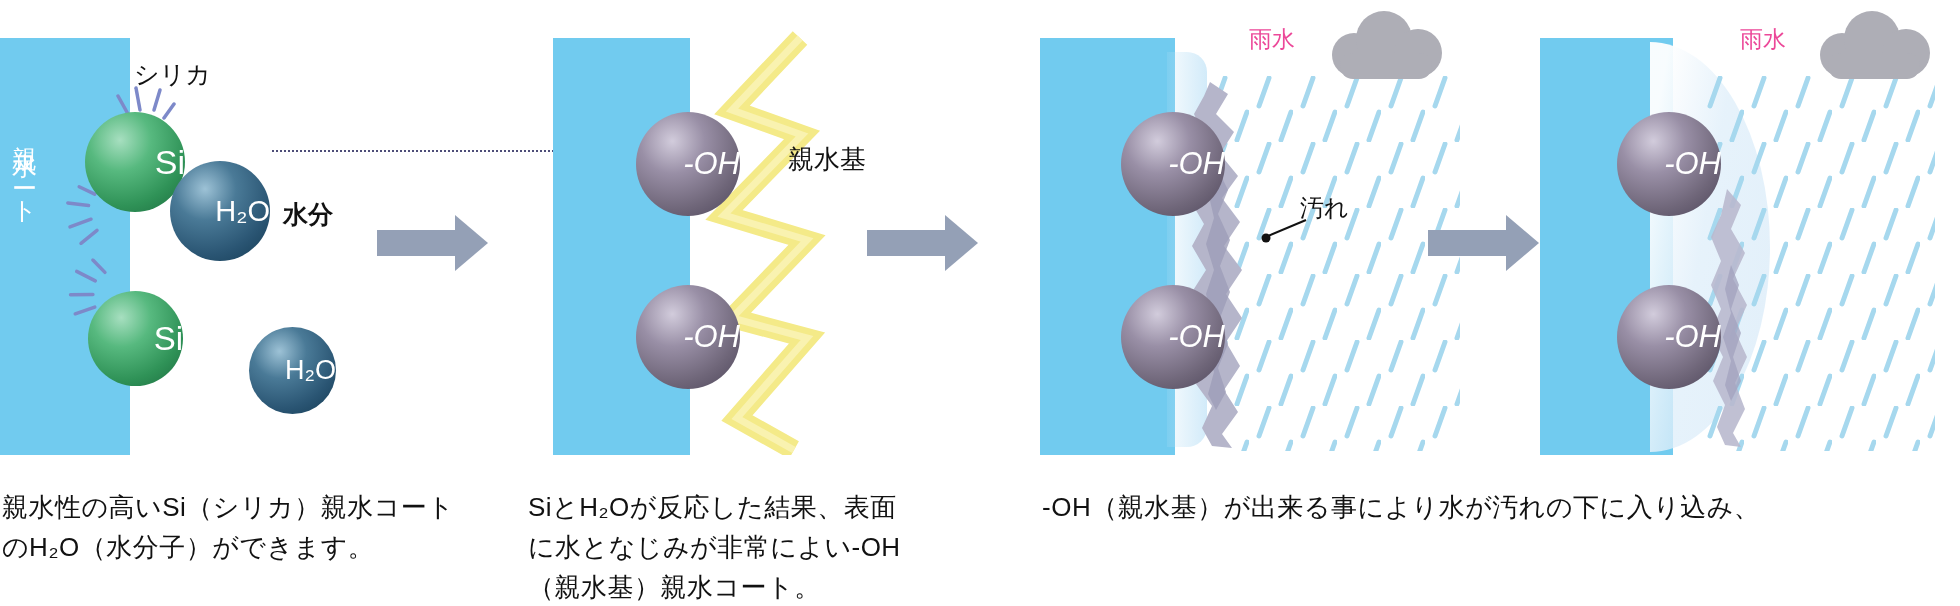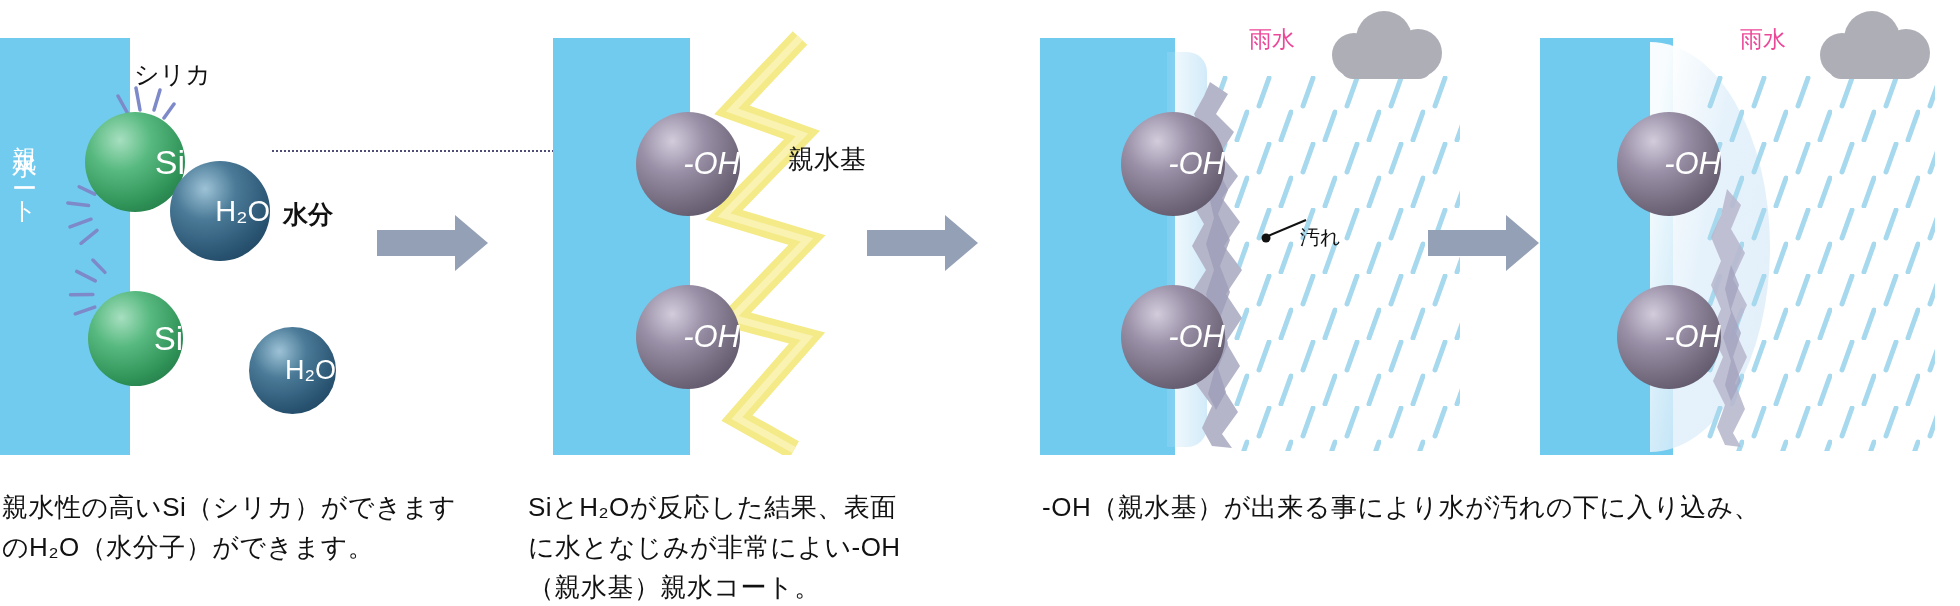--- a/index.html
+++ b/index.html
@@ -126,21 +126,21 @@
     <div class="sphere sphere-si" style="left:88px;top:291px;width:95px;height:95px;font-size:33px;">
       <span>Si</span>
     </div>
     <div class="sphere sphere-h2o" style="left:249px;top:327px;width:87px;height:87px;font-size:27px;">
       <span>H₂O</span>
     </div>
 
     <div class="dotted-arrow" style="left:272px;top:150px;width:330px;"></div>
 
     <div class="caption" style="left:2px;">
-      <div>親水性の高いSi（シリカ）ができます</div>
+      <div>親水性の高いSi（シリカ）親水コート</div>
       <div>のH₂O（水分子）ができます。</div>
     </div>
   </div>
 
   <div class="flow-arrow" style="left:377px;top:230px;"></div>
 
   <div class="panel">
     <div class="bar" style="left:553px;width:137px;"></div>
 
     <svg class="abs" style="left:702px;top:30px;" width="150" height="425" viewBox="0 0 150 425">
@@ -189,21 +189,21 @@
     <div class="label label-rain" style="left:1249px;top:24px;">雨水</div>
     <svg class="abs" style="left:1320px;top:5px;" width="130" height="78" viewBox="0 0 130 78">
       <g fill="#aeaeb6">
         <circle cx="34" cy="50" r="22"></circle>
           <circle cx="64" cy="34" r="28"></circle>
         <circle cx="98" cy="48" r="24"></circle>
           <rect x="20" y="48" width="92" height="26" rx="13"></rect>
       </g>
     </svg>
 
-    <div class="label" style="left:1300px;top:192px;font-size:20px;margin-top:32px;">汚れ</div>
+    <div class="label" style="left:1300px;top:192px;font-size:24px;">汚れ</div>
     <svg class="abs" style="left:1260px;top:218px;" width="52" height="32" viewBox="0 0 52 32">
       <line x1="46" y1="2" x2="8" y2="18" stroke="#111" stroke-width="2"></line>
       <circle cx="6" cy="20" r="4.5" fill="#111"></circle>
     </svg>
   </div>
 
   <div class="flow-arrow" style="left:1428px;top:230px;"></div>
 
   <div class="panel">
     <div class="bar" style="left:1540px;width:133px;"></div>

